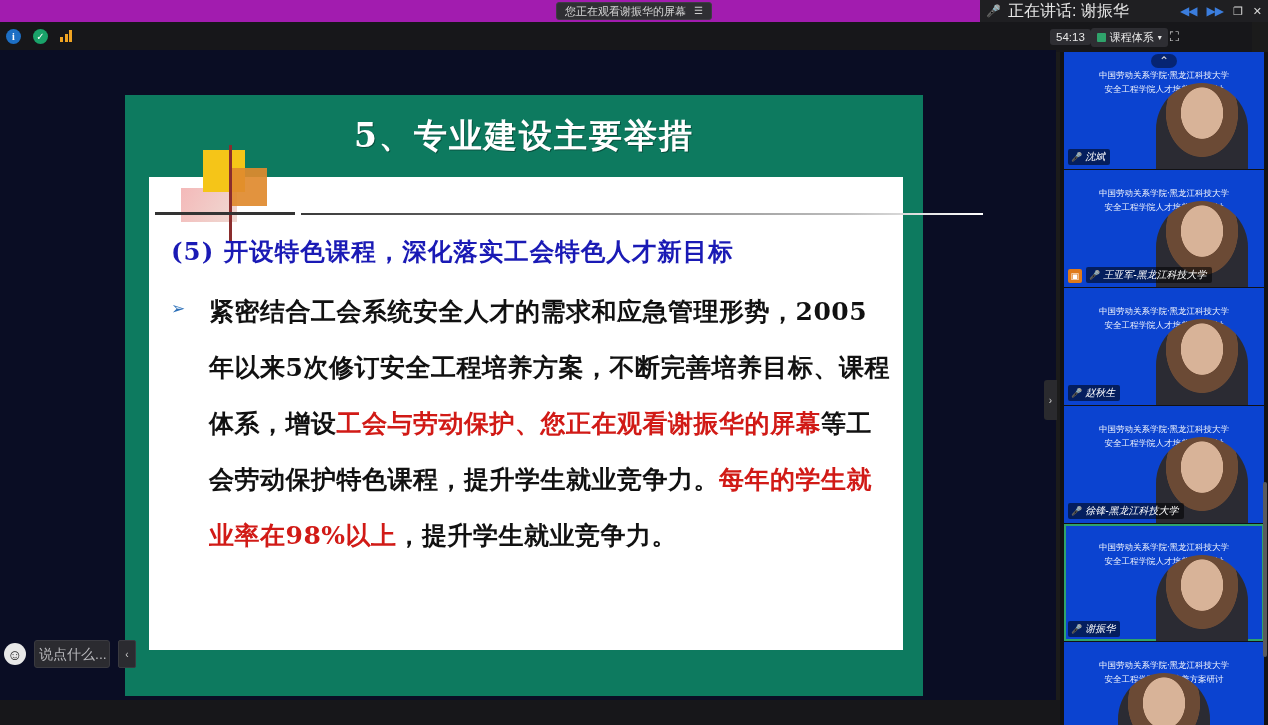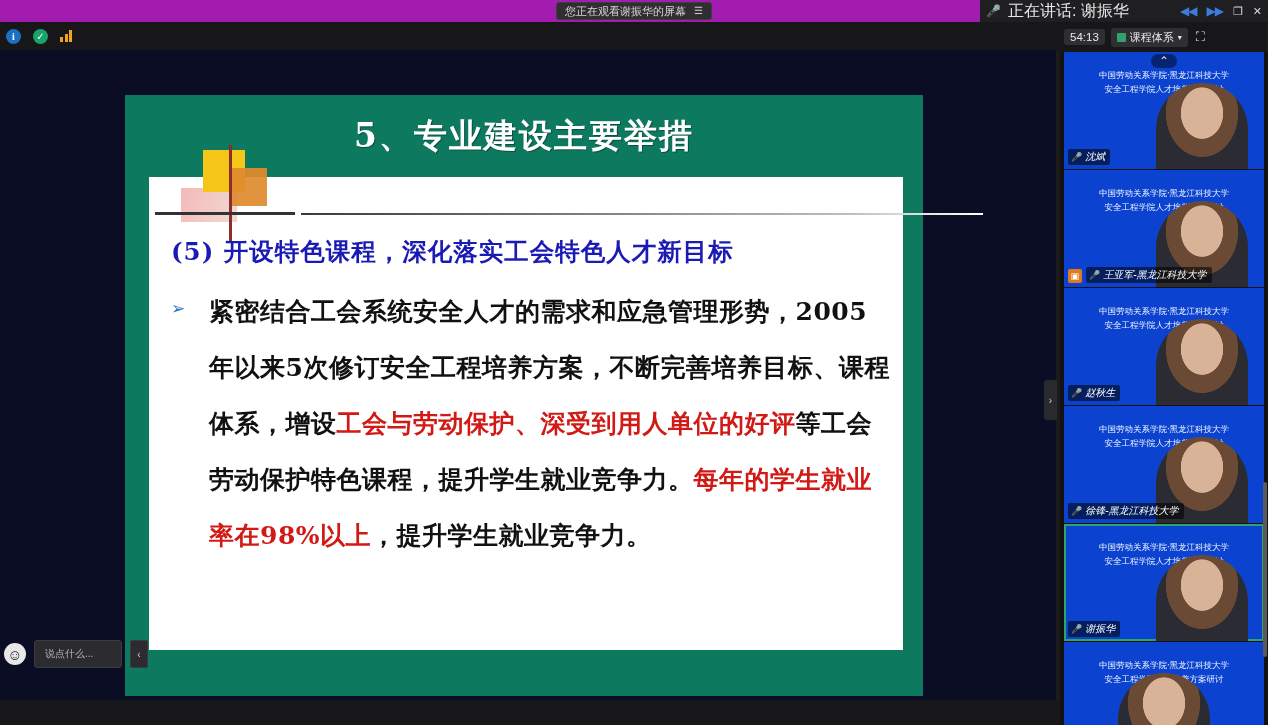--- a/index.html
+++ b/index.html
@@ -116,26 +116,25 @@
     width: 3px;
     background: #f0a422;
   }
   .bars-ico i:nth-child(1) { height: 5px; }
   .bars-ico i:nth-child(2) { height: 8px; }
   .bars-ico i:nth-child(3) { height: 12px; }
 
   
   .ctrlrow {
     position: absolute;
-    right: 2px; top: 22px;
+    right: 16px; top: 22px;
     width: 208px; height: 30px;
     background: #17171a;
     display: flex;
     align-items: center;
-    gap: 6px;
     padding: 0 6px;
     box-sizing: border-box;
   }
   .timer {
     background: #2e2e33;
     color: #e8e8e8;
     font-size: 11.5px;
     border-radius: 3px;
     padding: 2px 6px;
   }
@@ -322,22 +321,22 @@
     border-radius: 50%;
     background: #e8e8e8;
     color: #222;
     font-size: 15px;
     display: flex; align-items: center; justify-content: center;
   }
   .chatinput {
     background: #2b2b30;
     border: 1px solid #3a3a40;
     color: #b9b9bd;
-    font-size: 10px;
-    padding: 4px 10px;
+    font-size: 14px;
+    padding: 4px 4px;
     border-radius: 3px;
     width: 66px;
     height: 18px;
     line-height: 18px;
     white-space: nowrap;
     overflow: hidden;
   }
   .chat-collapse {
     width: 16px; height: 26px;
     background: #2b2b30;
@@ -515,21 +514,21 @@
           <span class="vline"></span>
           <span class="hline"></span>
         </div>
         <div class="rule"></div>
 
         <div class="slide-body">
           <div class="subhead">(5) 开设特色课程，深化落实工会特色人才新目标</div>
           <div class="bullet-wrap">
             <span class="bullet-mark">➢</span>
             <div class="para">
-              <span>紧密结合工会系统安全人才的需求和应急管理形势，2005年以来5次修订安全工程培养方案，不断完善培养目标、课程体系，增设</span><span class="red">工会与劳动保护、深受到用人单位的好评</span><span>等工会劳动保护特色课程，提升学生就业竞争力。</span><span class="red">每年的学生就业率在98%以上</span><span>，提升学生就业竞争力。</span>
+              <span>紧密结合工会系统安全人才的需求和应急管理形势，2005年以来5次修订安全工程培养方案，不断完善培养目标、课程体系，增设</span><span class="red">工会与劳动保护、您正在观看谢振华的屏幕</span><span>等工会劳动保护特色课程，提升学生就业竞争力。</span><span class="red">每年的学生就业率在98%以上</span><span>，提升学生就业竞争力。</span>
             </div>
           </div>
         </div>
 
         <div class="slide-bottom-band"></div>
       </div>
 
     </div>
   </div>
 

